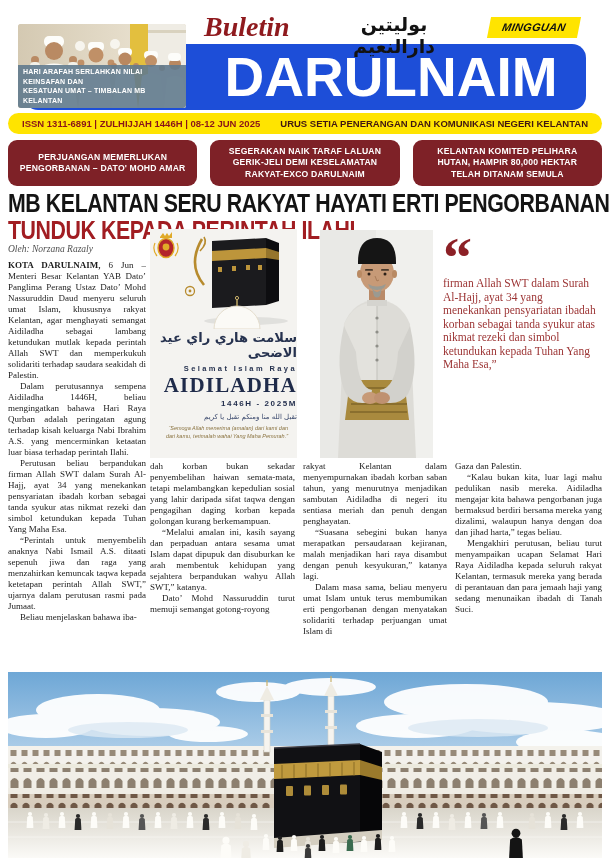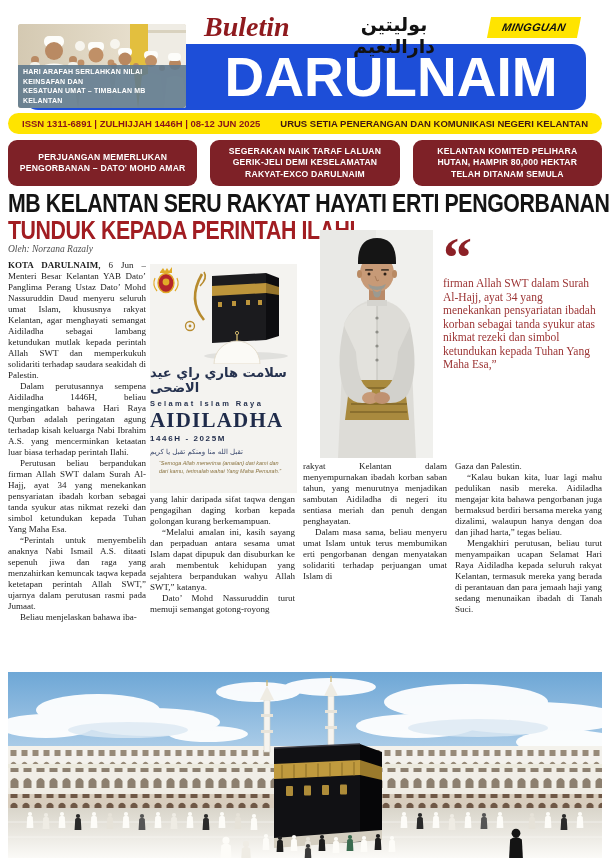--- a/index.html
+++ b/index.html
@@ -50,21 +50,21 @@
            color:#1c1c1c;text-align:justify;}
   .bodycol p{margin:0;}
   .bodycol p.ind{text-indent:12px;}
   .lead-dateline{font-weight:700;}
   #col1{left:8px;top:260px;width:138px;height:398px;}
   #col2{left:150px;top:461px;width:145px;height:198px;}
   #col3{left:303px;top:461px;width:144px;height:198px;}
   #col4{left:455px;top:461px;width:147px;height:198px;}
 
   
-  .poster{left:150px;top:229px;width:147px;height:229px;background:#f4f3f0;overflow:hidden;text-align:left;margin-top:35px;}
+  .poster{left:150px;top:229px;width:147px;height:229px;background:#f4f3f0;overflow:hidden;text-align:right;}
   .poster-callig{font-family:"DejaVu Sans",sans-serif;font-weight:700;color:#26324f;font-size:13px;margin-top:-3px;}
   .poster-sub{font-size:7.5px;font-weight:700;letter-spacing:2.4px;color:#26324f;margin-top:4px;}
   .poster-title{font-family:"Liberation Serif",serif;font-weight:700;font-size:21px;letter-spacing:1.2px;
                 color:#1f2b4a;margin-top:0;}
   .poster-year{font-size:8px;font-weight:700;letter-spacing:1.6px;color:#1f2b4a;margin-top:1px;}
   .poster-dua{font-family:"DejaVu Sans",sans-serif;font-size:7px;color:#3c4a6e;margin-top:5px;direction:rtl;}
   .poster-note{font-size:5.5px;font-style:italic;color:#8a7340;margin-top:3px;line-height:1.5;padding:0 9px;}
 
   
   .portrait{left:320px;top:230px;width:113px;height:228px;overflow:hidden;background:#e8e8e5;}
@@ -167,20 +167,21 @@
   </div>
 
   <div class="bodycol" id="col2">
     <p>dah korban bukan sekadar penyembelihan haiwan semata-mata, tetapi melambangkan kepedulian sosial yang lahir daripada sifat taqwa dengan pengagihan daging korban kepada golongan kurang berkemampuan.</p>
     <p class="ind">“Melalui amalan ini, kasih sayang dan perpaduan antara sesama umat Islam dapat dipupuk dan disuburkan ke arah membentuk kehidupan yang sejahtera berpandukan wahyu Allah SWT,” katanya.</p>
     <p class="ind">Dato’ Mohd Nassuruddin turut memuji semangat gotong-royong</p>
   </div>
 
   <div class="bodycol" id="col3">
     <p>rakyat Kelantan dalam menyempurnakan ibadah korban saban tahun, yang menurutnya menjadikan sambutan Aidiladha di negeri itu sentiasa meriah dan penuh dengan penghayatan.</p>
+    <p class="ind">“Suasana sebegini bukan hanya merapatkan persaudaraan kejiranan, malah menjadikan hari raya disambut dengan penuh kesyukuran,” katanya lagi.</p>
     <p class="ind">Dalam masa sama, beliau menyeru umat Islam untuk terus membumikan erti pengorbanan dengan menyatakan solidariti terhadap perjuangan umat Islam di</p>
   </div>
 
   <div class="bodycol" id="col4">
     <p>Gaza dan Palestin.</p>
     <p class="ind">“Kalau bukan kita, luar lagi mahu pedulikan nasib mereka. Aidiladha mengajar kita bahawa pengorbanan juga bermaksud berdiri bersama mereka yang dizalimi, walaupun hanya dengan doa dan jihad harta,” tegas beliau.</p>
     <p class="ind">Mengakhiri perutusan, beliau turut menyampaikan ucapan Selamat Hari Raya Aidiladha kepada seluruh rakyat Kelantan, termasuk mereka yang berada di perantauan dan para jemaah haji yang sedang menunaikan ibadah di Tanah Suci.</p>
   </div>
 
   <div class="abs poster">

